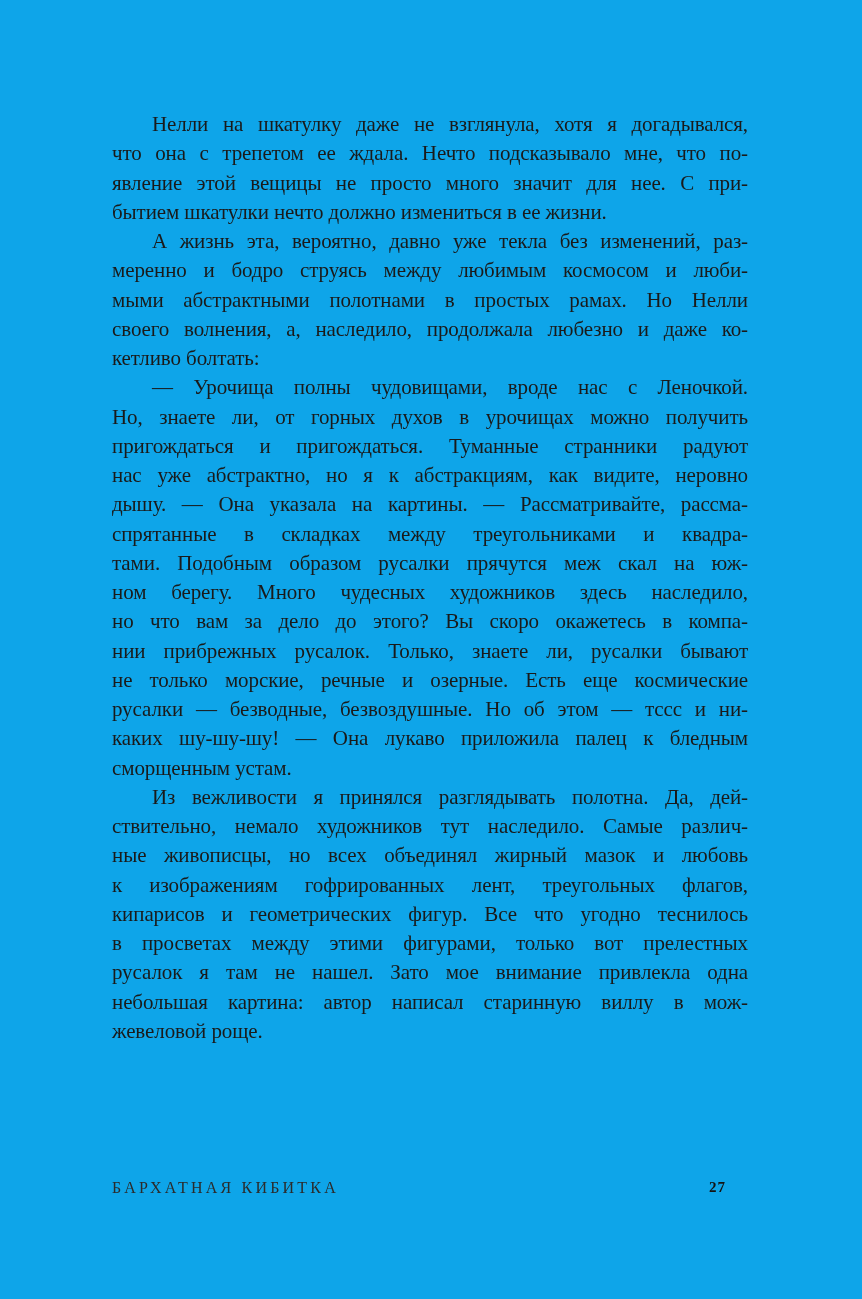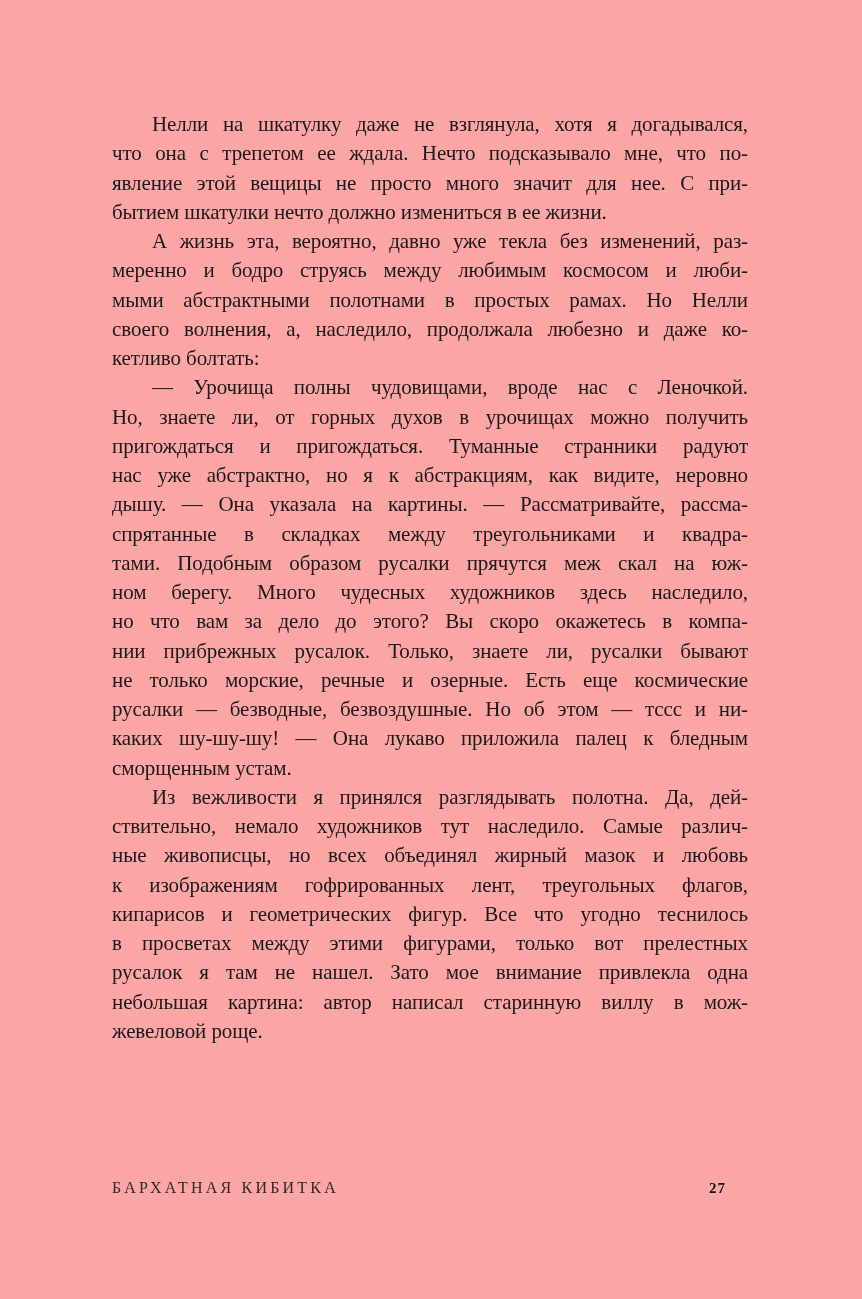--- a/index.html
+++ b/index.html
@@ -5,21 +5,21 @@
 <style>
   html, body {
     margin: 0;
     padding: 0;
     background: #ffffff;
   }
   .page {
     position: relative;
     width: 862px;
     height: 1299px;
-    background: #fca5a5;
+    background: #0ea5e9;
     overflow: hidden;
     font-family: "Liberation Serif", serif;
   }
   .text-block {
     position: absolute;
     left: 112px;
     top: 110px;
     width: 636px;
   }
   .para {
@@ -41,21 +41,21 @@
   .line.indent {
     text-indent: 40px;
   }
   .footer {
     position: absolute;
     left: 112px;
     top: 1179px;
     width: 614px;
     display: flex;
     justify-content: space-between;
-    align-items: center;
+    align-items: flex-start;
   }
   .book-title {
     font-size: 16px;
     letter-spacing: 3.2px;
     color: #2b2b2b;
     font-weight: normal;
   }
   .page-number {
     font-size: 15px;
     font-weight: bold;

